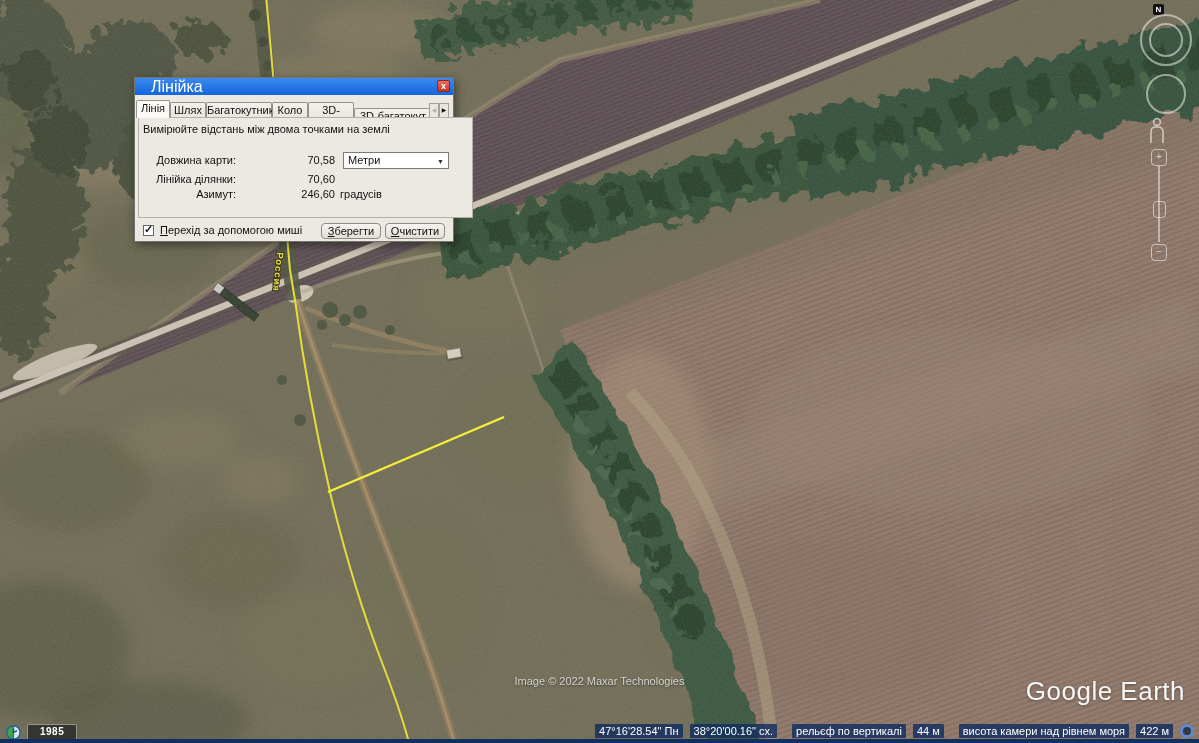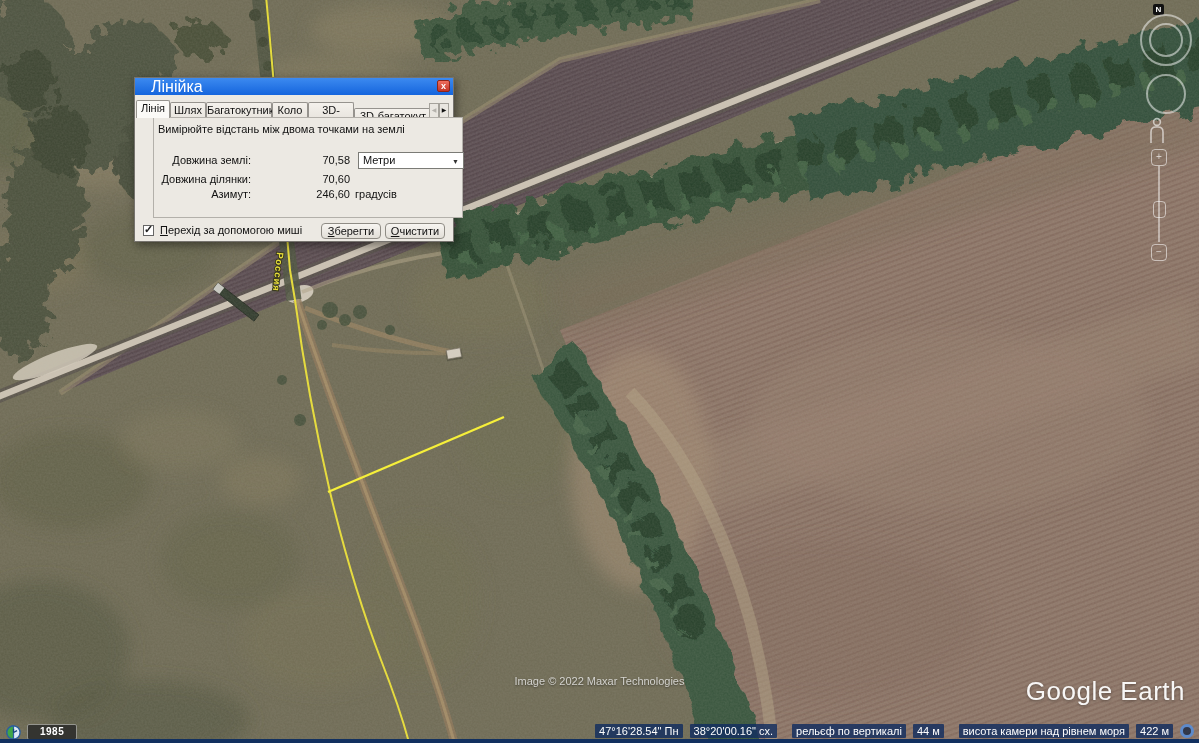--- a/index.html
+++ b/index.html
@@ -50,21 +50,21 @@
         font-size:9px;font-weight:bold;text-align:center;line-height:11px;box-sizing:border-box;cursor:pointer;}
   .tabs{position:absolute;left:1px;top:22px;height:18px;width:295px;display:flex;overflow:hidden;}
   .tab{box-sizing:border-box;height:32px;margin-top:2px;border:1px solid #96938e;border-bottom:none;
        border-radius:2px 2px 0 0;background:linear-gradient(#f4f1ec,#ddd9d1);
        text-align:center;line-height:15px;flex:none;cursor:pointer;}
   .tab.active{height:18px;margin-top:0;background:#fbfaf7;position:relative;z-index:3;}
   .tarrows{position:absolute;right:4px;top:25px;display:flex;}
   .tarr{width:10px;height:15px;border:1px solid #a5a29b;background:#e9e6e0;box-sizing:border-box;
         font-size:6px;text-align:center;line-height:13px;cursor:pointer;}
   .tarr.dis{color:#b5b2ac;}
-  .pane{position:absolute;left:18px;top:39px;width:310px;height:101px;border:1px solid #b3b0aa;
+  .pane{position:absolute;left:3px;top:39px;width:335px;height:101px;border:1px solid #b3b0aa;
         box-sizing:border-box;background:#ECE9E3;z-index:2;}
   .desc{position:absolute;left:4px;top:5px;}
   .flabel{position:absolute;width:97px;text-align:right;}
   .fval{position:absolute;left:120px;width:76px;text-align:right;}
   .funit{position:absolute;left:201px;}
   .combo{position:absolute;left:204px;top:34px;width:106px;height:17px;background:#fff;
          border:1px solid #7b7b76;box-sizing:border-box;line-height:15px;padding-left:4px;cursor:pointer;}
   .combo .caret{position:absolute;right:4px;top:1px;font-size:7px;color:#333;}
   .cbox{position:absolute;left:8px;top:147px;width:11px;height:11px;background:#fff;
         border:1px solid #666;box-sizing:border-box;cursor:pointer;}
@@ -287,28 +287,28 @@
       <div class="tab" style="width:78px;margin-top:8px;">3D-багатокут</div>
     </div>
     <div class="tarrows">
       <div class="tarr dis">◀</div>
       <div class="tarr">▶</div>
     </div>
 
     <div class="pane">
       <div class="desc">Вимірюйте відстань між двома точками на землі</div>
 
-      <div class="flabel" style="top:36px;">Довжина землі:</div>
+      <div class="flabel" style="top:36px;">Довжина карти:</div>
       <div class="fval" style="top:36px;">70,58</div>
       <div class="combo">
         <span>Метри</span>
         <span class="caret">▼</span>
       </div>
 
-      <div class="flabel" style="top:55px;">Довжина ділянки:</div>
+      <div class="flabel" style="top:55px;">Лінійка ділянки:</div>
       <div class="fval" style="top:55px;">70,60</div>
 
       <div class="flabel" style="top:70px;">Азимут:</div>
       <div class="fval" style="top:70px;">246,60</div>
       <div class="funit" style="top:70px;">градусів</div>
     </div>
 
     <div class="cbox">
       <span>✓</span>
     </div>

